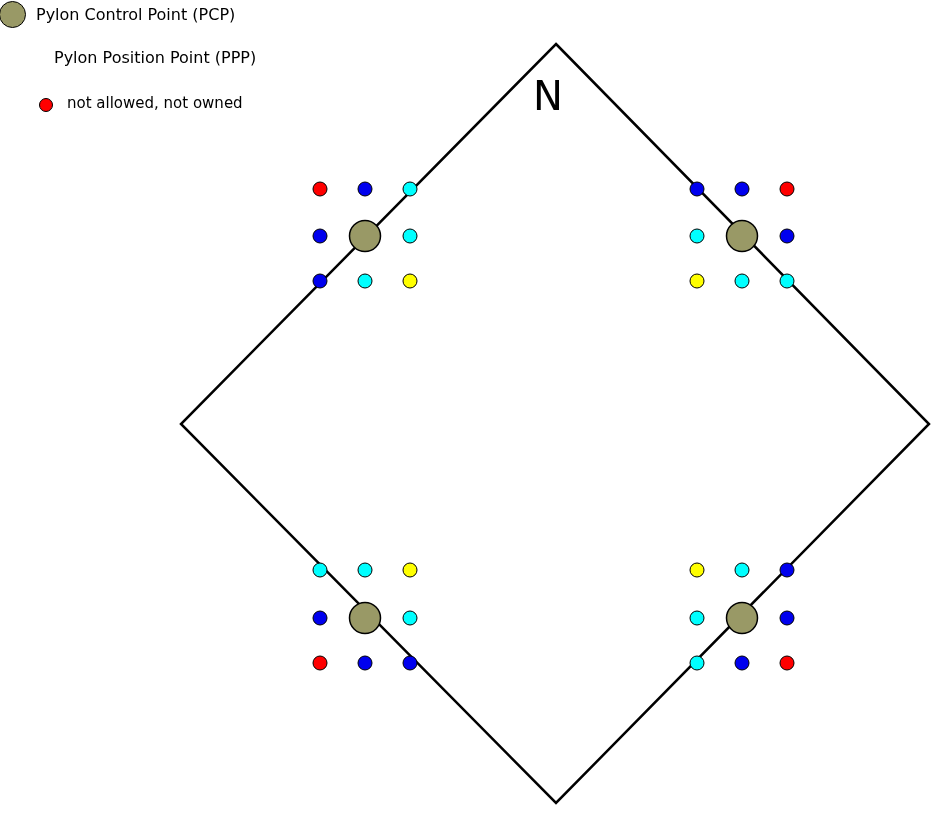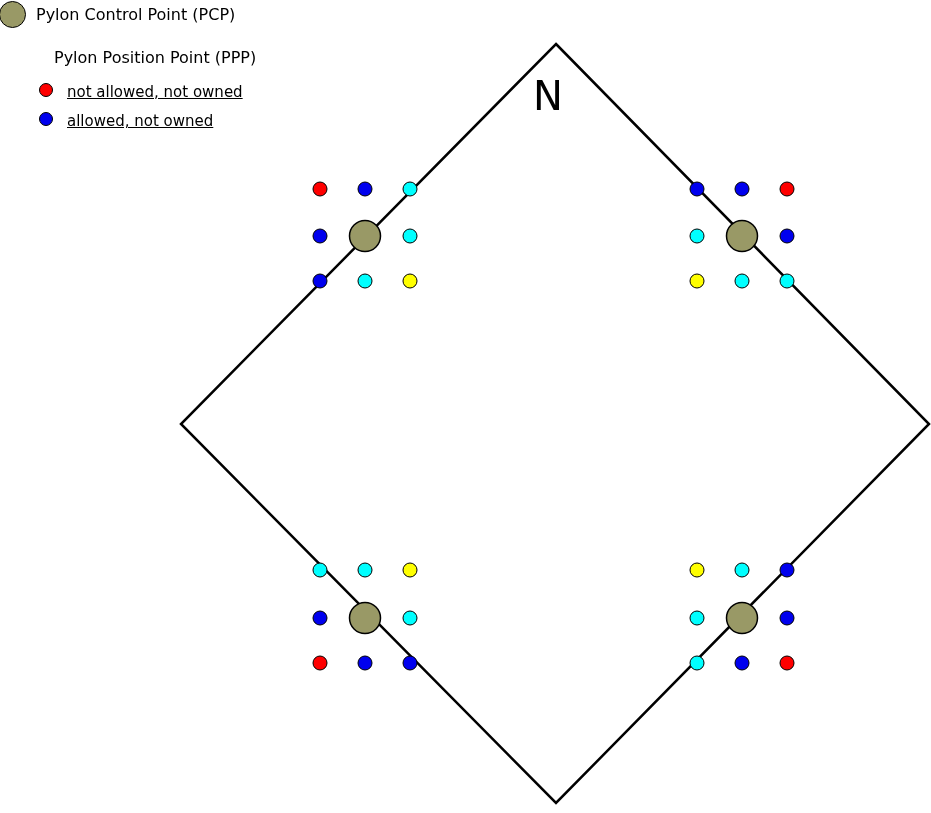--- a/index.html
+++ b/index.html
@@ -26,21 +26,21 @@
     border-radius: 50%; box-sizing: border-box; flex: none;
   }
   .pcp-label { font-size: 16px; margin-left: 10px; white-space: nowrap; }
 
   .ppp-title {
     position: absolute; top: 48px; left: 54px;
     font-size: 16px; white-space: nowrap;
   }
 
   .legend-items { position: absolute; top: 83px; left: 39px; }
-  .legend-item { display: flex; align-items: flex-start; height: 29px; text-decoration: underline; }
+  .legend-item { display: flex; align-items: flex-end; height: 29px; }
   .dot-swatch {
     width: 14px; height: 14px; border: 1px solid #000;
     border-radius: 50%; box-sizing: border-box; flex: none;
   }
   .item-label { font-size: 15px; margin-left: 14px; white-space: nowrap; }
 </style>
 </head>
 <body>
 
 <div class="canvas">
@@ -93,20 +93,16 @@
       <span class="pcp-label">Pylon Control Point (PCP)</span>
     </div>
 
     <div class="ppp-title">Pylon Position Point (PPP)</div>
 
     <div class="legend-items">
       <div class="legend-item">
         <span class="dot-swatch" style="background: rgb(255, 0, 0);"></span>
         <span class="item-label">not allowed, not owned</span>
       </div>
-      <div class="legend-item">
-        <span class="dot-swatch" style="background: rgb(0, 0, 238);"></span>
-        <span class="item-label">allowed, not owned</span>
-      </div>
     </div>
 
   </div>
 </div>
 
 </body></html>

